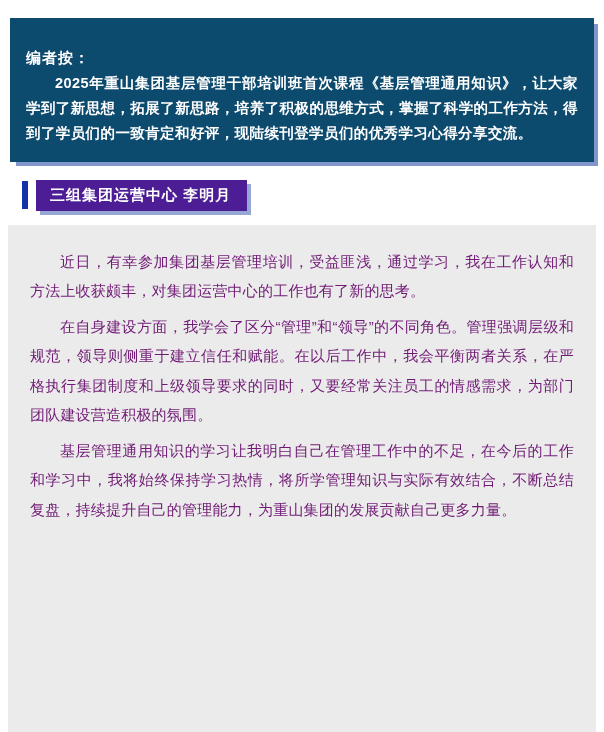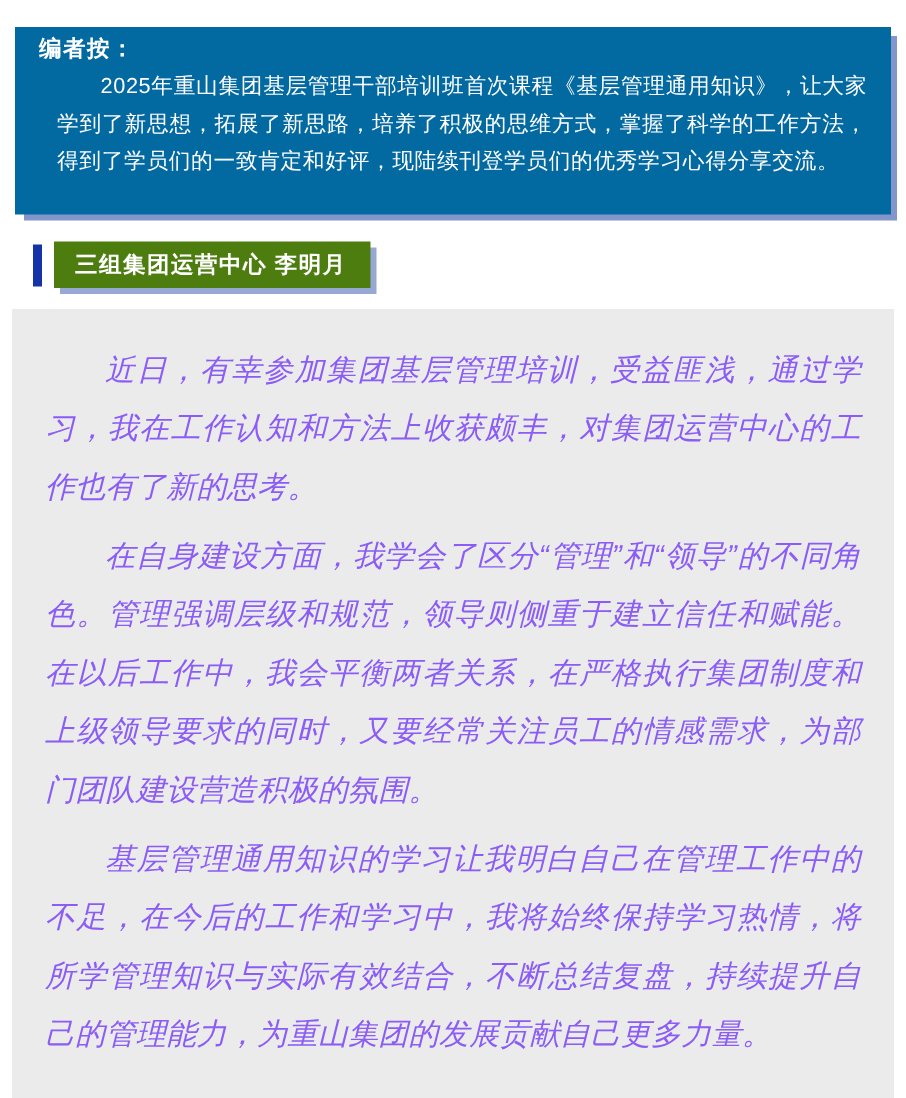--- a/index.html
+++ b/index.html
@@ -30,83 +30,81 @@
     position: absolute;
     left: 6px;
     top: 6px;
     right: -4px;
     bottom: -4px;
     background: #1b3fa0;
     opacity: 0.55;
   }
   .banner {
     position: relative;
-    background: #0369a1;
+    background: #0c4a6e;
     color: #ffffff;
-    padding: 4px 16px 16px 16px;
+    padding: 29px 16px 16px 16px;
     box-sizing: border-box;
     min-height: 125px;
   }
   .banner-title {
     font-weight: bold;
     font-size: 15px;
     letter-spacing: 1px;
     line-height: 1.45;
     margin-bottom: 2px;
   }
   .banner-body {
     font-size: 14.5px;
-    font-weight: normal;
+    font-weight: bold;
     line-height: 1.72;
     text-align: justify;
     text-indent: 2em;
     letter-spacing: 0.4px;
-    margin-left: 12px;
   }
 
   
   .tag-row {
     margin: 18px 0 0 22px;
     display: flex;
     align-items: center;
   }
   .tag-bar {
     width: 6px;
     height: 28px;
     background: #1433a8;
     margin-right: 8px;
   }
   .tag-box {
     position: relative;
-    background: #4d7c0f;
+    background: #4c1d95;
     color: #ffffff;
     font-weight: bold;
     font-size: 15px;
     letter-spacing: 1px;
     padding: 6px 16px 6px 14px;
     box-shadow: 4px 4px 0 0 rgba(27,63,160,0.45);
   }
 
   
   .article {
     margin: 14px 8px 0 8px;
     background: #ebebeb;
     padding: 22px 22px 26px 22px;
     box-sizing: border-box;
     min-height: 520px;
   }
   .article p {
     margin: 0 0 7px 0;
-    font-size: 20px;
+    font-size: 15px;
     line-height: 1.95;
-    color: #8b5cf6;
+    color: #701a75;
     text-align: justify;
     text-indent: 2em;
     letter-spacing: 0.2px;
-    font-style: italic;
   }
   .article p.spaced {
     margin-top: 16px;
   }
   .article p:last-child {
     margin-bottom: 0;
   }
 </style>
 </head>
 <body>

